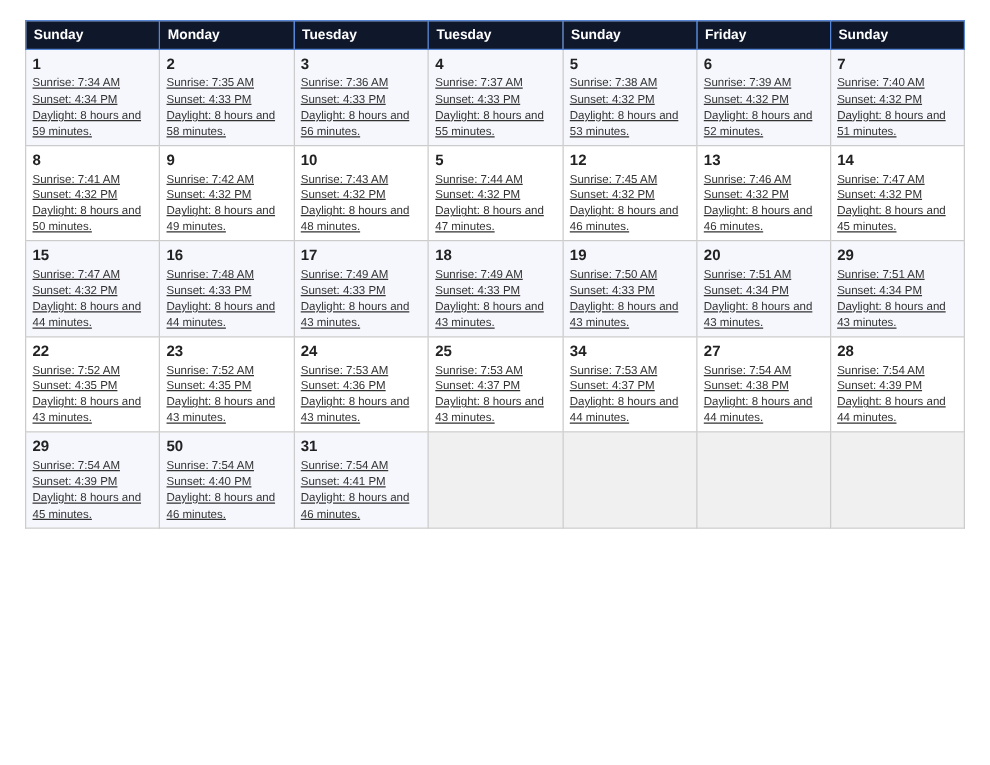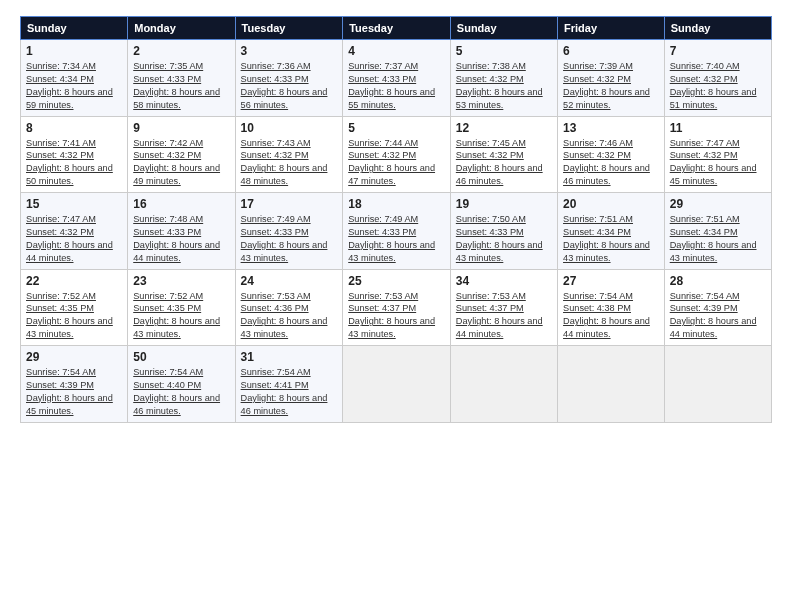--- a/index.html
+++ b/index.html
@@ -216,21 +216,21 @@
       </td>
           <td>
         <span class="day-num">13</span>
         <div class="day-info">
           Sunrise: 7:46 AM<br>
           Sunset: 4:32 PM<br>
           Daylight: 8 hours and 46 minutes.
         </div>
       </td>
           <td>
-        <span class="day-num">11</span>
+        <span class="day-num">14</span>
         <div class="day-info">
           Sunrise: 7:47 AM<br>
           Sunset: 4:32 PM<br>
           Daylight: 8 hours and 45 minutes.
         </div>
       </td>
         </tr>
         <tr>
           <td>
         <span class="day-num">15</span>

